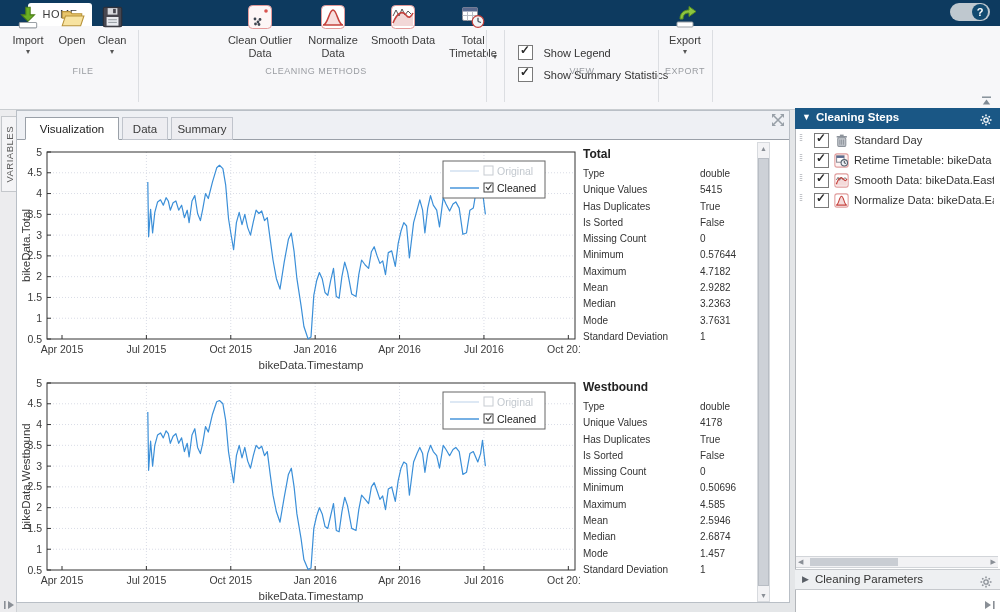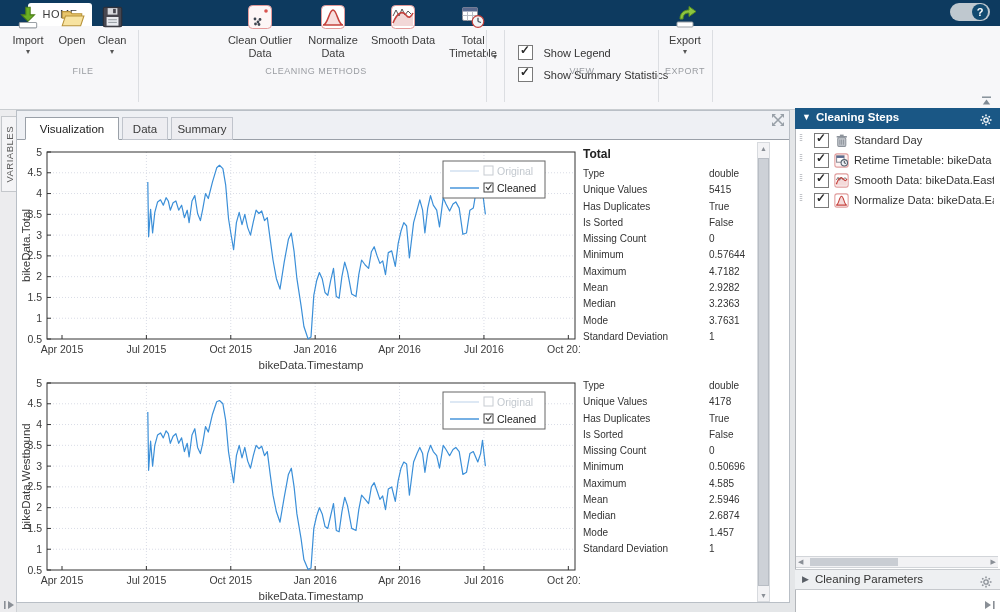--- a/index.html
+++ b/index.html
@@ -34,21 +34,21 @@
   
   .main-panel{left:16px;top:110px;width:774px;height:493px;background:#ffffff;border:1px solid #b9bfc6;box-sizing:border-box;}
   .tabstrip{left:17px;top:111px;width:772px;height:29px;background:#eef0f4;border-bottom:1px solid #9aa0a8;box-sizing:border-box;}
   .tab{top:117px;height:23px;font-size:11.5px;text-align:center;line-height:23px;box-sizing:border-box;}
   .tab.active{background:#ffffff;border:1px solid #9aa0a8;border-bottom:1px solid #ffffff;color:#222;z-index:3;}
   .tab.inactive{background:#ededf1;border:1px solid #c0c4cc;color:#3a3a3a;}
   
   .stats-panel{width:176px;}
   .stats-title{font-size:12px;font-weight:bold;color:#222;margin-bottom:7px;}
   .stat-row{position:relative;height:16.3px;font-size:10px;color:#333;}
-  .stat-val{position:absolute;left:126px;text-align:center;}
+  .stat-val{position:absolute;left:117px;text-align:center;}
   
   .vscroll{left:757px;top:142px;width:13px;height:460px;background:#f3f3f5;border:1px solid #d7dade;box-sizing:border-box;}
   .vthumb{left:758px;top:158px;width:11px;height:428px;background:#cdd1d7;border:1px solid #b8bdc4;box-sizing:border-box;}
   .scroll-arrow{font-size:7px;color:#8a8f96;text-align:center;width:11px;}
   
   .right-panel{left:795px;top:108px;width:205px;height:504px;background:#ffffff;border-left:1px solid #b3b6ba;box-sizing:border-box;}
   .rp-header{left:795px;top:108px;width:205px;height:21px;background:#1a5785;color:#fff;}
   .rp-header .title{position:absolute;left:21px;top:3px;font-size:11.5px;font-weight:bold;}
   .rp-tri{position:absolute;left:7px;top:4px;font-size:9px;color:#fff;}
   .step-row{left:796px;width:200px;height:20px;}
@@ -380,20 +380,21 @@
         <div class="stat-row"><span>Missing Count</span><span class="stat-val">0</span></div>
         <div class="stat-row"><span>Minimum</span><span class="stat-val">0.57644</span></div>
         <div class="stat-row"><span>Maximum</span><span class="stat-val">4.7182</span></div>
         <div class="stat-row"><span>Mean</span><span class="stat-val">2.9282</span></div>
         <div class="stat-row"><span>Median</span><span class="stat-val">3.2363</span></div>
         <div class="stat-row"><span>Mode</span><span class="stat-val">3.7631</span></div>
         <div class="stat-row"><span>Standard Deviation</span><span class="stat-val">1</span></div>
       </div>
   </div>
   <div class="abs stats-panel" style="left:583px;top:380px;">
+    <div class="stats-title">Westbound</div>
     <div class="stat-rows">
         <div class="stat-row"><span>Type</span><span class="stat-val">double</span></div>
         <div class="stat-row"><span>Unique Values</span><span class="stat-val">4178</span></div>
         <div class="stat-row"><span>Has Duplicates</span><span class="stat-val">True</span></div>
         <div class="stat-row"><span>Is Sorted</span><span class="stat-val">False</span></div>
         <div class="stat-row"><span>Missing Count</span><span class="stat-val">0</span></div>
         <div class="stat-row"><span>Minimum</span><span class="stat-val">0.50696</span></div>
         <div class="stat-row"><span>Maximum</span><span class="stat-val">4.585</span></div>
         <div class="stat-row"><span>Mean</span><span class="stat-val">2.5946</span></div>
         <div class="stat-row"><span>Median</span><span class="stat-val">2.6874</span></div>

